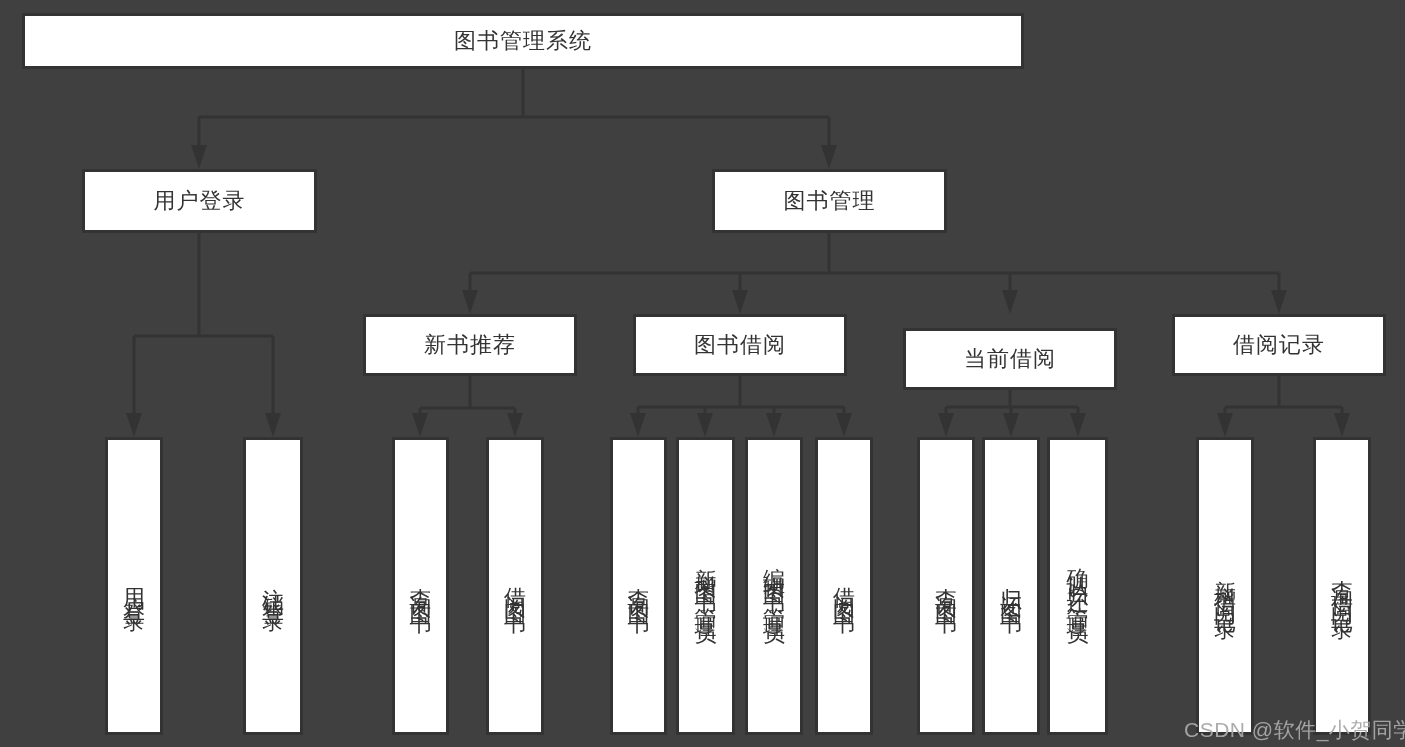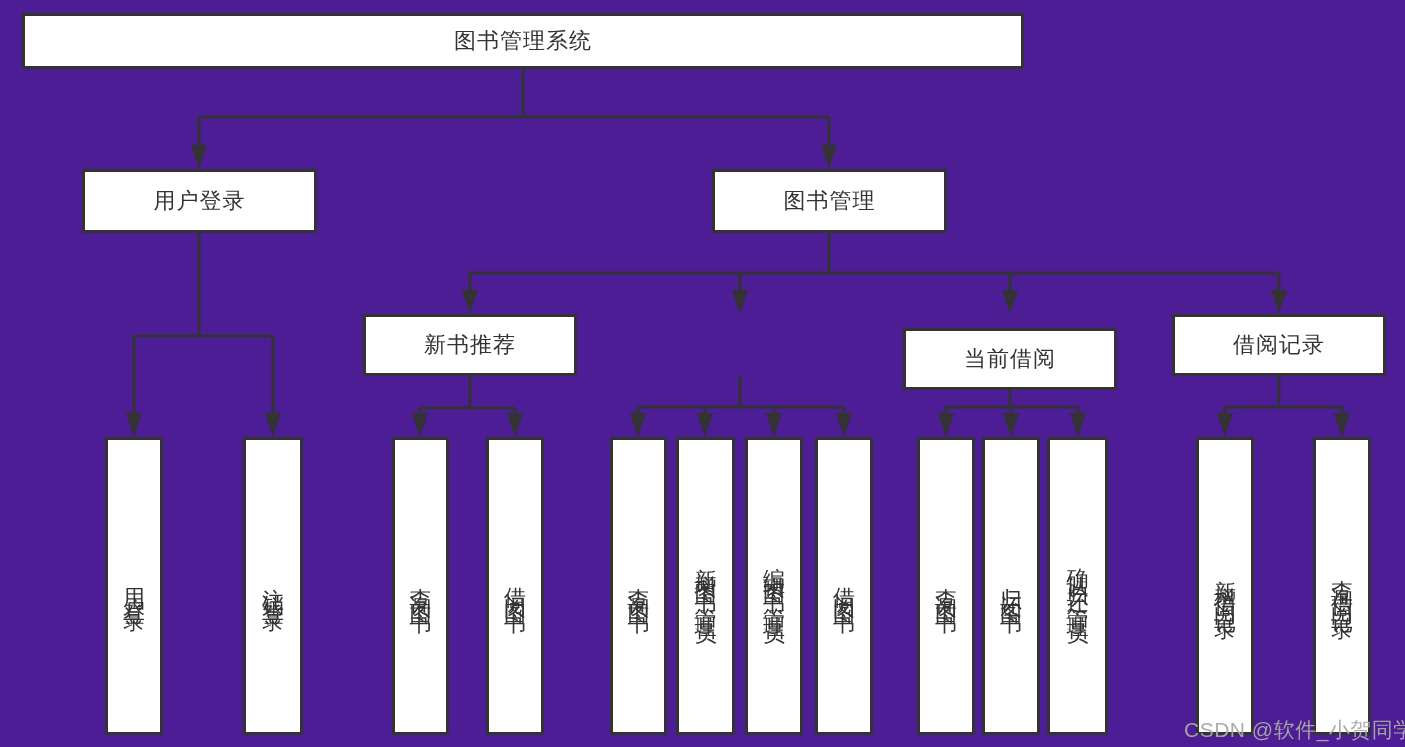--- a/index.html
+++ b/index.html
@@ -4,21 +4,21 @@
 <style>
   html, body {
     margin: 0;
     padding: 0;
     background: #ffffff;
   }
   .stage {
     position: relative;
     width: 1405px;
     height: 747px;
-    background: #4c1d95;
+    background: #404040;
     overflow: hidden;
     font-family: "Liberation Sans", "DejaVu Sans", sans-serif;
     color: #333333;
   }
   .wires {
     position: absolute;
     left: 0;
     top: 0;
     width: 1405px;
     height: 747px;
@@ -106,20 +106,21 @@
       <polygon points="1334,413 1350,413 1342,437"></polygon>
     </g>
   </svg>
 
   <div class="hbox" style="left:22px; top:13px; width:1002px; height:56px;">图书管理系统</div>
 
   <div class="hbox" style="left:82px; top:169px; width:235px; height:64px;">用户登录</div>
   <div class="hbox" style="left:712px; top:169px; width:235px; height:64px;text-align:center;">图书管理</div>
 
   <div class="hbox" style="left:363px; top:314px; width:214px; height:62px;">新书推荐</div>
+  <div class="hbox" style="left:633px; top:314px; width:214px; height:62px;">图书借阅</div>
   <div class="hbox" style="left:903px; top:328px; width:214px; height:62px;">当前借阅</div>
   <div class="hbox" style="left:1172px; top:314px; width:214px; height:62px;">借阅记录</div>
 
   <div class="vbox" style="left:105px; width:58px;">用户登录</div>
   <div class="vbox" style="left:243px; width:60px;">注销登录</div>
 
   <div class="vbox" style="left:392px; width:57px;">查询图书</div>
   <div class="vbox" style="left:486px; width:58px;">借阅图书</div>
 
   <div class="vbox" style="left:610px; width:57px;">查询图书</div>

